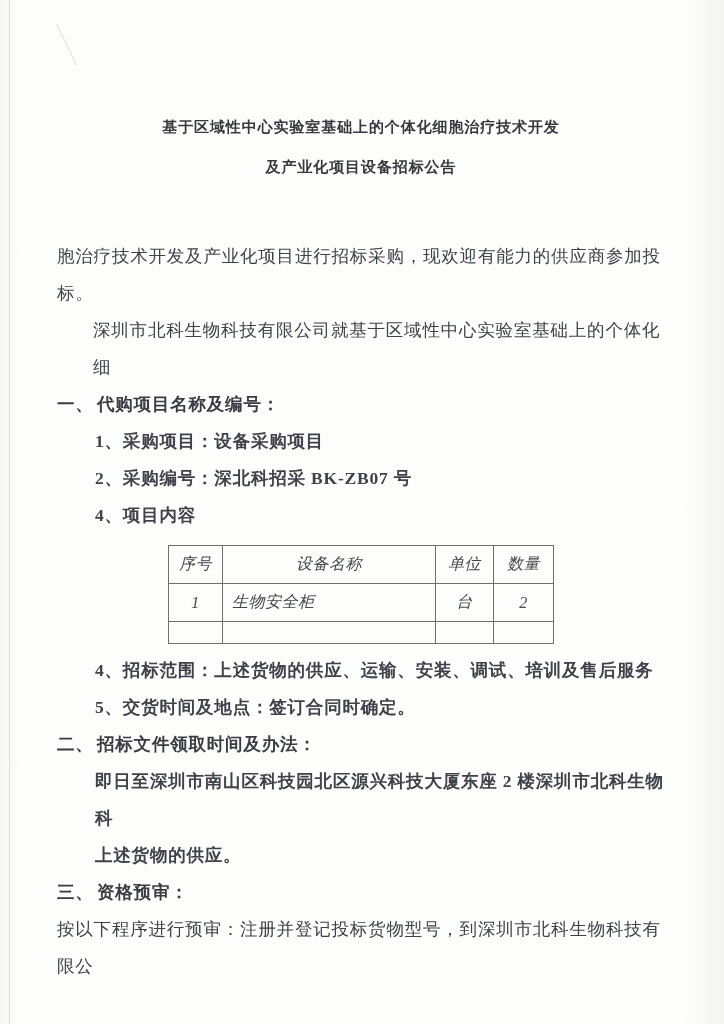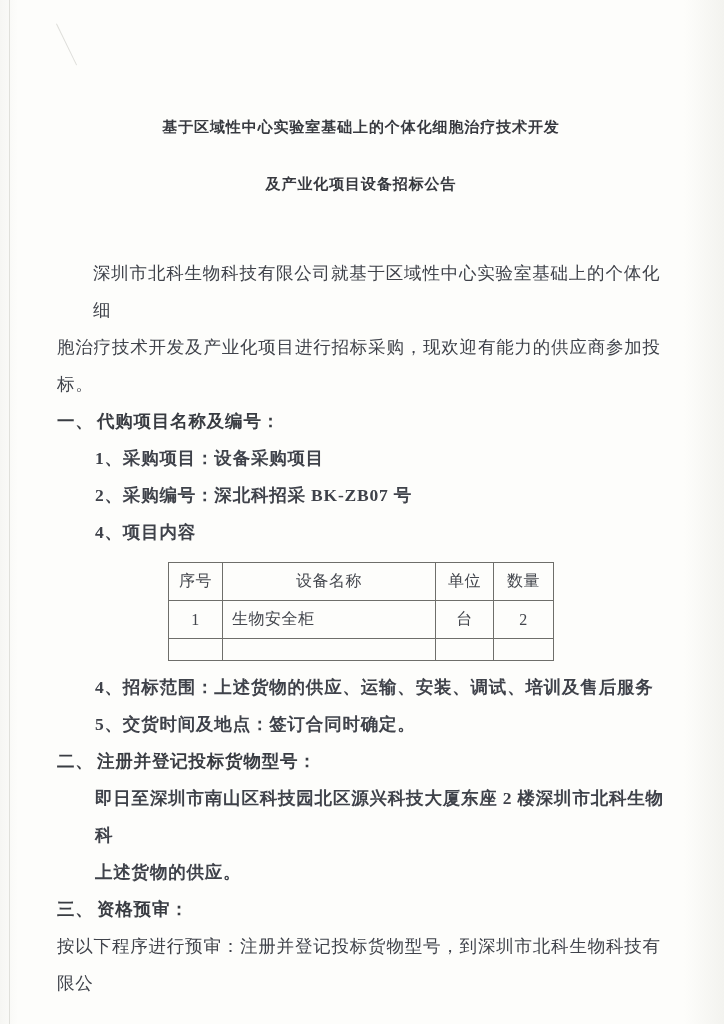--- a/index.html
+++ b/index.html
@@ -38,21 +38,21 @@
     line-height: 37px;
   }
   .doc-title {
     text-align: center;
     font-weight: bold;
     font-size: 15px;
     letter-spacing: 0.9px;
     color: #37393f;
     line-height: 30px;
   }
-  .doc-title .t-line2 { margin-top: 27px; }
+  .doc-title .t-line2 { margin-top: 10px; }
   .intro { margin-top: 56px; }
   .line { display: block; }
   .ind-first { padding-left: 36px; }   
   .ind-item  { padding-left: 38px; font-weight: bold; }   
   .sec-heading { font-weight: bold; color: #393c42; }
   .sec-num { display: inline-block; width: 40px; }
   
   .tbl-wrap { margin: 11px 0 8px 111px; }
   table.equip {
     border-collapse: collapse;
@@ -65,20 +65,21 @@
   }
   table.equip col.c-no   { width: 54px; }
   table.equip col.c-name { width: 213px; }
   table.equip col.c-unit { width: 58px; }
   table.equip col.c-qty  { width: 60px; }
   table.equip th, table.equip td {
     border: 1px solid #6e6e6a;
     text-align: center;
     font-weight: normal;
     padding: 8px 2px;
+    font-style: italic;
   }
   table.equip tr.hdr  { height: 27px; }
   table.equip tr.r1   { height: 25px; }
   table.equip tr.r2   { height: 22px; }
   table.equip td.name-cell { text-align: left; padding-left: 9px; }
 </style>
 </head>
 <body>
 
 <div class="page">
@@ -86,22 +87,22 @@
   <div class="scan-corner-line"></div>
 
   <div class="content">
 
     <div class="doc-title">
       <div class="t-line1">基于区域性中心实验室基础上的个体化细胞治疗技术开发</div>
       <div class="t-line2">及产业化项目设备招标公告</div>
     </div>
 
     <div class="intro">
+      <span class="line">胞治疗技术开发及产业化项目进行招标采购，现欢迎有能力的供应商参加投标。</span>
       <span class="line ind-first">深圳市北科生物科技有限公司就基于区域性中心实验室基础上的个体化细</span>
-      <span class="line">胞治疗技术开发及产业化项目进行招标采购，现欢迎有能力的供应商参加投标。</span>
     </div>
 
     <div class="sec-heading">
       <span class="sec-num">一、</span><span>代购项目名称及编号：</span>
     </div>
     <span class="line ind-item">1、采购项目：设备采购项目</span>
     <span class="line ind-item">2、采购编号：深北科招采 BK-ZB07 号</span>
     <span class="line ind-item">4、项目内容</span>
 
     <div class="tbl-wrap">
@@ -132,21 +133,21 @@
           <td></td>
         </tr>
       </tbody>
         </table>
     </div>
 
     <span class="line ind-item">4、招标范围：上述货物的供应、运输、安装、调试、培训及售后服务</span>
     <span class="line ind-item">5、交货时间及地点：签订合同时确定。</span>
 
     <div class="sec-heading">
-      <span class="sec-num">二、</span><span>注册并登记投标货物型号：</span>
+      <span class="sec-num">二、</span><span>招标文件领取时间及办法：</span>
     </div>
     <span class="line ind-item">即日至深圳市南山区科技园北区源兴科技大厦东座 2 楼深圳市北科生物科</span>
     <span class="line ind-item">上述货物的供应。</span>
 
     <div class="sec-heading">
       <span class="sec-num">三、</span><span>资格预审：</span>
     </div>
     <span class="line">按以下程序进行预审：注册并登记投标货物型号，到深圳市北科生物科技有限公</span>
 
   </div>

